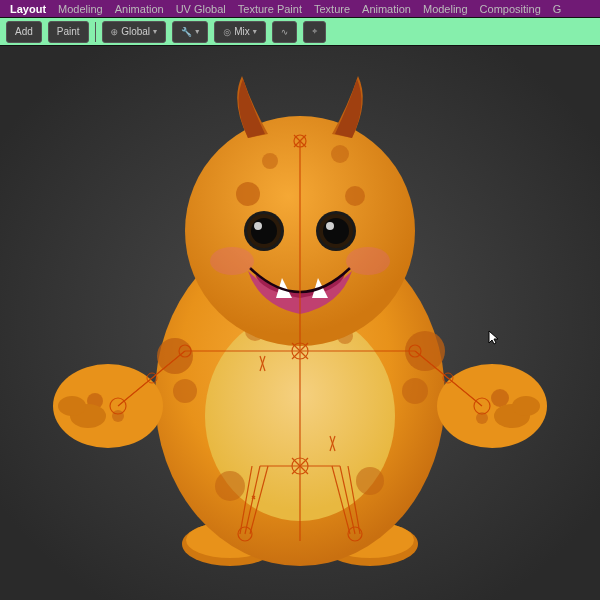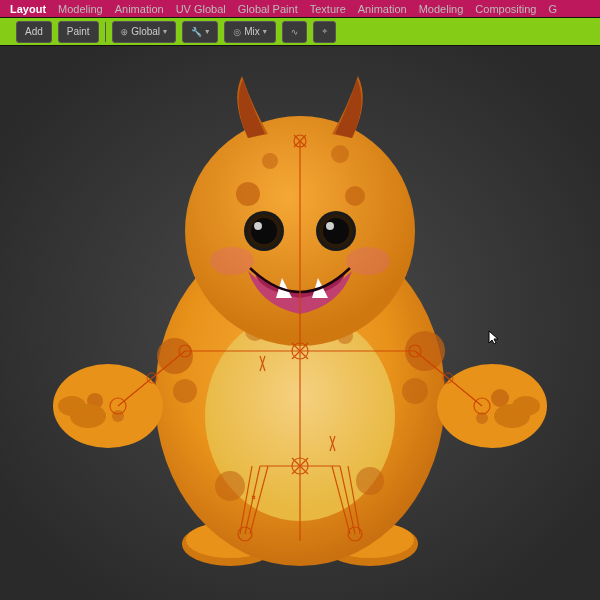--- a/index.html
+++ b/index.html
@@ -8,21 +8,21 @@
       height: 600px;
       background: #1a1a1a;
       font-family: 'Segoe UI', Arial, sans-serif;
       overflow: hidden;
       color: #ccc;
     }
 
     
     .top-menu-bar {
       height: 18px;
-      background: #be185d;
+      background: #701a75;
       display: flex;
       align-items: center;
       padding: 0 4px;
       border-bottom: 1px solid #111;
     }
     .menu-item {
       font-size: 11px;
       padding: 0 6px;
       cursor: pointer;
       color: #bbb;
@@ -31,24 +31,24 @@
       align-items: center;
     }
     .menu-item.editing-tab {
       color: #fff;
       font-weight: bold;
     }
 
     
     .toolbar {
       height: 28px;
-      background: #84cc16;
-      display: flex;
-      align-items: center;
-      padding: 0 16px;
+      background: #86efac;
+      display: flex;
+      align-items: center;
+      padding: 0 6px;
       gap: 6px;
       border-bottom: 1px solid #111;
     }
     .toolbar-btn {
       height: 22px;
       padding: 0 8px;
       background: #3a3a3a;
       border: 1px solid #555;
       border-radius: 3px;
       color: #ccc;
@@ -107,21 +107,21 @@
     }
   </style>
 </head>
 <body>
 
 <div class="top-menu-bar">
   <div class="menu-item editing-tab">Layout</div>
   <div class="menu-item">Modeling</div>
   <div class="menu-item">Animation</div>
   <div class="menu-item">UV Global</div>
-  <div class="menu-item">Global Paint</div>
+  <div class="menu-item">Texture Paint</div>
   <div class="menu-item">Texture</div>
   <div class="menu-item">Animation</div>
   <div class="menu-item">Modeling</div>
   <div class="menu-item">Compositing</div>
   <div class="menu-item">G</div>
 </div>
 
 <div class="toolbar">
   <div class="toolbar-btn">
     <span>Add</span>

